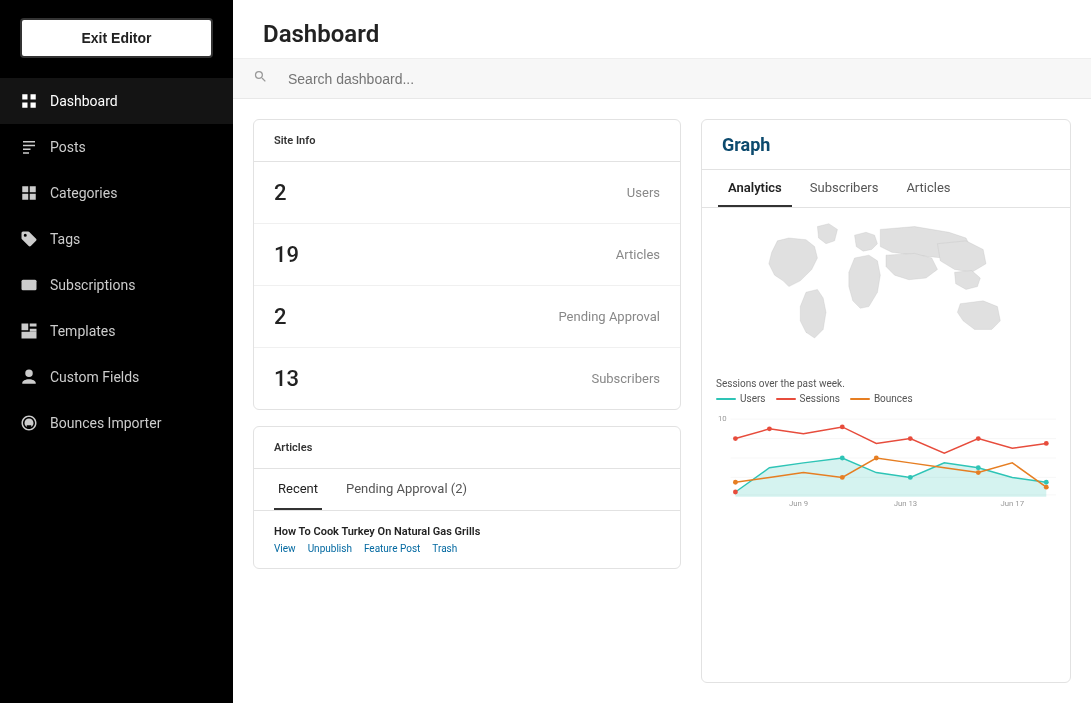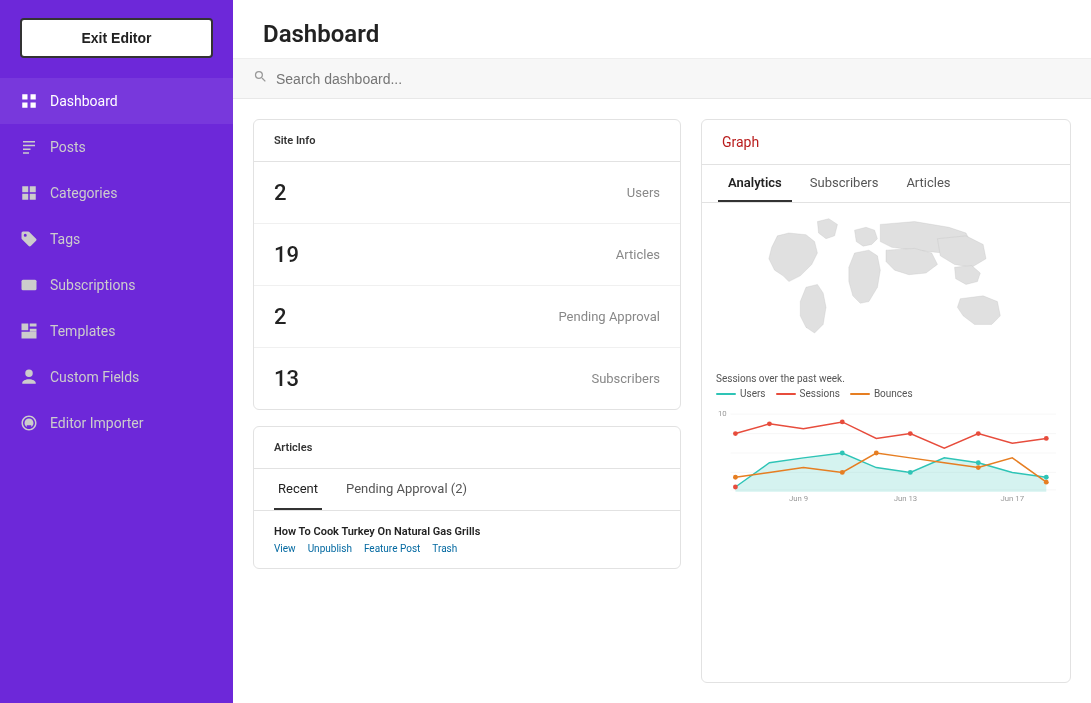--- a/index.html
+++ b/index.html
@@ -2,21 +2,21 @@
 <html><head>
   <meta charset="utf-8">
   <style>
     * { box-sizing: border-box; margin: 0; padding: 0; }
     body { font-family: -apple-system, BlinkMacSystemFont, 'Segoe UI', Roboto, sans-serif; display: flex; height: 703px; width: 1091px; overflow: hidden; background: #f4f4f4; }
 
     
     .sidebar {
       width: 233px;
       min-width: 233px;
-      background: #6d28d9;
+      background: #000000;
       display: flex;
       flex-direction: column;
       height: 703px;
     }
     .exit-editor-btn {
       margin: 18px 20px 10px;
       background: #fff;
       border: 2px solid #333;
       border-radius: 4px;
       padding: 10px 0;
@@ -72,21 +72,21 @@
       color: #222;
     }
 
     
     .search-bar {
       padding: 10px 20px;
       background: #f7f7f7;
       border-bottom: 1px solid #e8e8e8;
       display: flex;
       align-items: center;
-      gap: 8px;
+      gap: 20px;
     }
     .search-bar input {
       border: none;
       background: transparent;
       outline: none;
       font-size: 14px;
       color: #555;
       width: 100%;
     }
     .search-icon svg { width: 15px; height: 15px; fill: #999; }
@@ -189,23 +189,23 @@
       background: #fff;
       border: 1px solid #e2e2e2;
       border-radius: 6px;
       height: 100%;
       overflow: hidden;
       display: flex;
       flex-direction: column;
     }
     .graph-header {
       padding: 14px 20px;
-      font-size: 14px;
-      font-weight: 400;
-      color: #b91c1c;
+      font-size: 18px;
+      font-weight: 700;
+      color: #0c4a6e;
       border-bottom: 1px solid #e2e2e2;
     }
     .graph-tabs {
       display: flex;
       padding: 0 16px;
       border-bottom: 1px solid #e2e2e2;
     }
     .graph-tab {
       padding: 10px 10px;
       margin-right: 8px;
@@ -343,21 +343,21 @@
       <span>Custom Fields</span>
     </div>
 
     <div class="sidebar-item">
       <span class="sidebar-icon">
         <svg viewBox="0 0 24 24">
             <path d="M12 2C6.48 2 2 6.48 2 12s4.48 10 10 10 10-4.48 10-10S17.52 2 12 2zm0 18c-4.41 0-8-3.59-8-8s3.59-8 8-8 8 3.59 8 8-3.59 8-8 8z"></path>
             <path d="M12 6c-3.31 0-6 2.69-6 6 0 2.22 1.21 4.15 3 5.19V15h6v2.19c1.79-1.04 3-2.97 3-5.19 0-3.31-2.69-6-6-6z"></path>
           </svg>
       </span>
-      <span>Editor Importer</span>
+      <span>Bounces Importer</span>
     </div>
   </nav>
 </aside>
 
 <main class="main">
   <div class="main-header">
     <h1 class="main-title">Dashboard</h1>
   </div>
   <div class="search-bar">
     <span class="search-icon">

